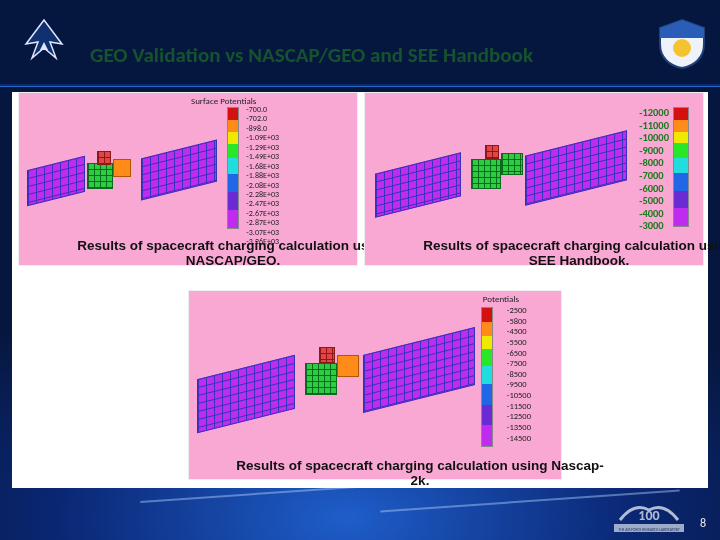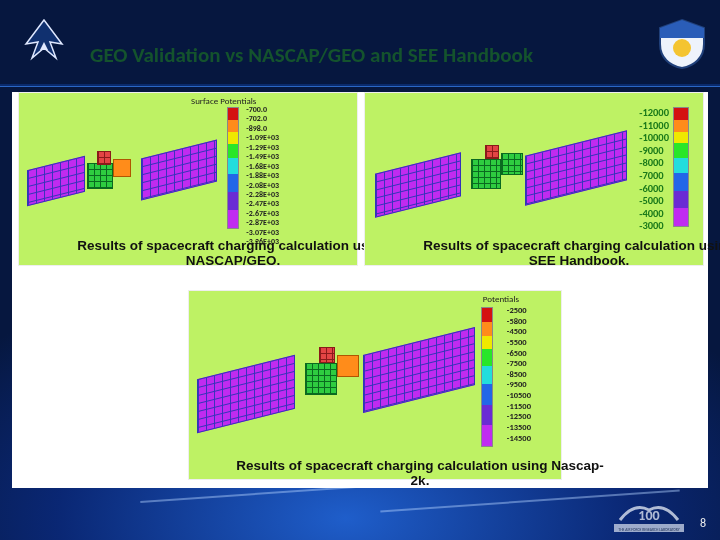--- a/index.html
+++ b/index.html
@@ -14,40 +14,40 @@
          background:linear-gradient(180deg,#0a2a6b 0 60%,#2a66c4 60% 100%); }
 
   
   .content { position:absolute; left:12px; top:92px; width:696px; height:396px; background:#fff; }
 
   .fig { position:absolute; }
   .fig.left   { left:6px;  top:0;   width:340px; height:174px; }
   .fig.right  { left:352px; top:0;  width:340px; height:174px; }
   .fig.bottom { left:176px; top:198px; width:374px; height:190px; }
 
-  .panel { position:absolute; inset:0; background:#bef264; border:1px solid #eee; }
+  .panel { position:absolute; inset:0; background:#f9a8d4; border:1px solid #eee; }
 
   .sat { position:absolute; }
 
   .wing { position:absolute; background:#c02bf0; border:1px solid #3333b8;
           background-image:linear-gradient(0deg,#3333b8 1px,transparent 1px),linear-gradient(90deg,#3333b8 1px,transparent 1px);
           background-size:8px 8px; transform:skewY(-14deg); }
   .bus  { position:absolute; background:#2ecc40; border:1px solid #0a6a20;
           background-image:linear-gradient(0deg,#0a6a20 1px,transparent 1px),linear-gradient(90deg,#0a6a20 1px,transparent 1px);
           background-size:6px 6px; }
   .bus.orange { background:#ff8c1a; border-color:#b05600; }
   .bus.red    { background:#e34444; border-color:#8a1a1a;
                 background-image:linear-gradient(0deg,#8a1a1a 1px,transparent 1px),linear-gradient(90deg,#8a1a1a 1px,transparent 1px);
                 background-size:6px 6px; }
 
   .cbar { position:absolute; width:12px; border:1px solid #888;
           background:linear-gradient(180deg,
             #d41111 0 10%, #ff8c1a 10% 20%, #efe800 20% 30%, #29e629 30% 42%,
             #22dddd 42% 55%, #2266e8 55% 70%, #6a2bd4 70% 85%, #c02bf0 85% 100%); }
-  .ticks { position:absolute; font-size:8px; color:#222; line-height:1.18;font-weight:bold; }
+  .ticks { position:absolute; font-size:8px; color:#222; line-height:1.18; }
   .ticks span { display:block; }
   .cbar-title { position:absolute; font-size:9px; color:#222; }
 
   .caption { position:absolute; width:100%; text-align:center; font-family:Liberation Sans, sans-serif; font-weight:700; font-size:13.5px; color:#111;margin-left:45px; }
 
   
   .bg { position:absolute; left:0; top:0; width:720px; height:540px; z-index:-1;
         background:
           radial-gradient(ellipse 480px 260px at 48% 96%, rgba(40,120,255,.72), rgba(10,40,120,.92) 60%, #06173f 100%),
           #071a42; }

